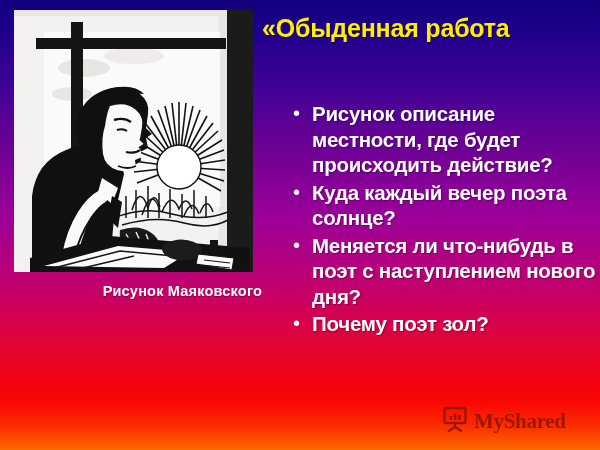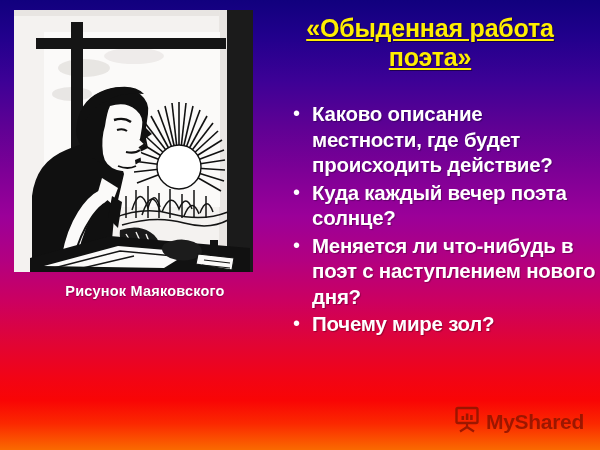--- a/index.html
+++ b/index.html
@@ -40,43 +40,40 @@
     background: #f2f0ee;
     overflow: hidden;
   }
   #illustration svg { display: block; }
 
   #caption {
     position: absolute;
     left: 0px;
     top: 283px;
     width: 262px;
-    text-align: center;
+    text-align: right;
     color: #ffffff;
     font-size: 14.5px;
     font-weight: bold;
     letter-spacing: 0.2px;
     text-shadow: 0 1px 1px rgba(0,0,0,0.35);
-    margin-left: 14px;
   }
 
   
   #title {
     position: absolute;
     left: 262px;
     top: 14px;
     width: 336px;
-    text-align: center;
     color: #ffee00;
     font-size: 25px;
     font-weight: bold;
     line-height: 1.16;
     letter-spacing: -0.2px;
     text-shadow: 1px 1px 1px rgba(0,0,0,0.45);
-    text-decoration: underline;
   }
 
   
   #bullets {
     position: absolute;
     left: 288px;
     top: 101px;
     width: 308px;
   }
   .bullet-row {
@@ -100,25 +97,26 @@
     font-size: 20.5px;
     font-weight: bold;
     line-height: 25.5px;
     letter-spacing: -0.25px;
     text-shadow: 1px 1px 1px rgba(0,0,0,0.3);
   }
 
   
   #watermark {
     position: absolute;
-    left: 452px;
+    left: 440px;
     top: 404px;
     display: flex;
     align-items: center;
     opacity: 0.88;
+    font-family: Liberation Serif, serif;
   }
   #watermark-icon { flex: 0 0 auto; margin-right: 4px; }
   #watermark-text {
     color: #8f1500;
     font-size: 21px;
     font-weight: bold;
     letter-spacing: -0.3px;
     line-height: 1;
   }
 </style>
@@ -217,39 +215,38 @@
       <path d="M184 244 l36 4 l-2 12 l-36 -6 Z" fill="#fbfaf9" stroke="#141414" stroke-width="1.2"></path>
       <path d="M190 250 l26 3 M188 255 l28 3" stroke="#141414" stroke-width="1.1"></path>
       <rect x="196" y="230" width="8" height="16" fill="#121212"></rect>
     </svg>
   </div>
 
   <div id="caption">Рисунок Маяковского</div>
 
   <div id="title">
     <div>«Обыденная работа</div>
-    <div>поэта»</div>
   </div>
 
   <div id="bullets">
     <div class="bullet-row">
       <span class="bullet-dot">•</span>
-      <span class="bullet-text">Каково описание местности, где будет происходить действие?</span>
+      <span class="bullet-text">Рисунок описание местности, где будет происходить действие?</span>
     </div>
     <div class="bullet-row">
       <span class="bullet-dot">•</span>
       <span class="bullet-text">Куда каждый вечер поэта солнце?</span>
     </div>
     <div class="bullet-row">
       <span class="bullet-dot">•</span>
       <span class="bullet-text">Меняется ли что-нибудь в поэт с наступлением нового дня?</span>
     </div>
     <div class="bullet-row">
       <span class="bullet-dot">•</span>
-      <span class="bullet-text">Почему мире зол?</span>
+      <span class="bullet-text">Почему поэт зол?</span>
     </div>
   </div>
 
   <div id="watermark">
     <span id="watermark-icon">
       <svg width="30" height="30" viewBox="0 0 30 30" xmlns="http://www.w3.org/2000/svg">
         <rect x="4.5" y="4" width="21" height="15" rx="1.5" fill="none" stroke="#8f1500" stroke-width="2.4"></rect>
         <rect x="9.5" y="12" width="2.6" height="4" fill="#8f1500"></rect>
         <rect x="13.8" y="9.5" width="2.6" height="6.5" fill="#8f1500"></rect>
         <rect x="18.1" y="11" width="2.6" height="5" fill="#8f1500"></rect>

